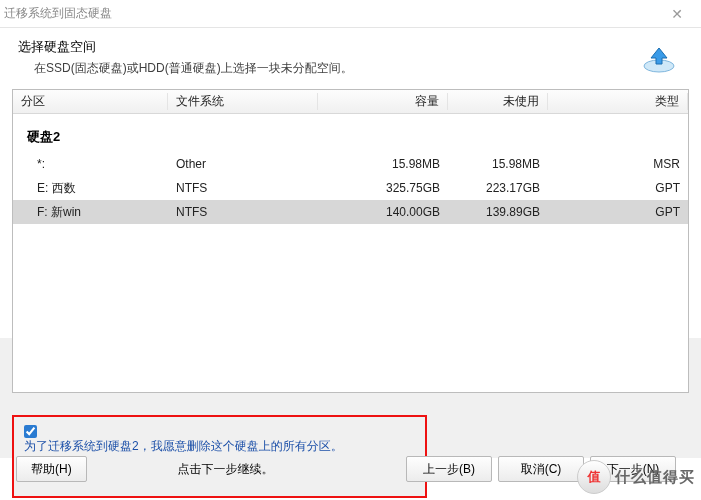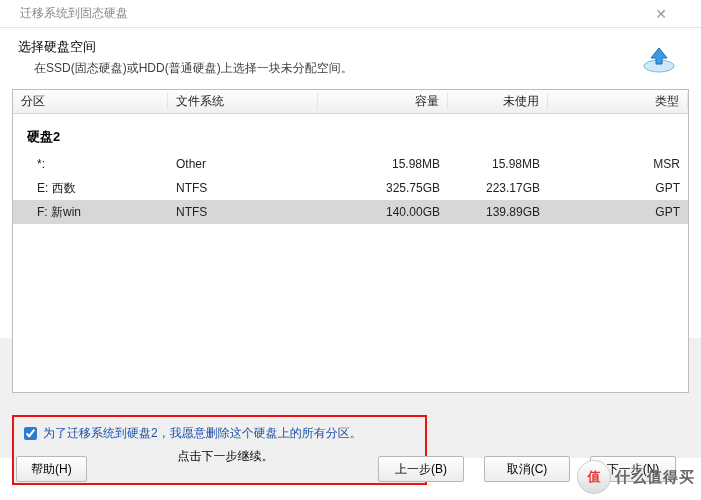--- a/index.html
+++ b/index.html
@@ -1,17 +1,17 @@
 <!DOCTYPE html>
 <html><head>
 <meta charset="utf-8">
 <style>
 * { box-sizing: border-box; margin: 0; padding: 0; }
 body { font-family: "Microsoft YaHei", SimSun, Arial, sans-serif; font-size: 12px; background: #fff; width: 701px; height: 500px; overflow: hidden; position: relative; }
-.titlebar { height: 28px; background: #fff; border-bottom: 1px solid #e5e5e5; display: flex; align-items: center; padding: 0 20px; color: #888; font-size: 12px; }
+.titlebar { height: 28px; background: #fff; border-bottom: 1px solid #e5e5e5; display: flex; align-items: center; padding: 0 4px; color: #888; font-size: 12px; }
 .titlebar .title { flex: 1; }
 .titlebar .close { width: 40px; text-align: center; color: #999; font-size: 14px; cursor: pointer; }
 .header { padding: 10px 18px 12px 18px; position: relative; }
 .header .heading { font-weight: normal; font-size: 13px; color: #000; margin-bottom: 4px; }
 .header .subheading { color: #404040; font-size: 12px; padding-left: 16px; }
 .header .icon { position: absolute; right: 24px; top: 16px; width: 36px; height: 30px; }
 .panel { margin: 0 12px; border: 1px solid #bdbdbd; height: 304px; background: #fff; overflow: hidden; }
 .thead { display: flex; background: linear-gradient(#fdfdfd,#f0f0f0); border-bottom: 1px solid #d8d8d8; height: 24px; align-items: center; font-size: 12px; color: #222; }
 .thead .colh { padding: 0 8px; border-right: 1px solid #e4e4e4; }
 .tbody { padding: 6px 0 0 0; }
@@ -19,27 +19,27 @@
 .row { display: flex; height: 24px; align-items: center; font-size: 12px; color: #222; padding: 0 0; }
 .row.sel { background: #d7d7d7; }
 .row .cell { padding: 0 8px; }
 .c0 { width: 155px; }
 .c1 { width: 150px; }
 .c2 { width: 130px; text-align: right; padding-right: 20px; }
 .c3 { width: 100px; text-align: right; }
 .c4 { flex: 1; text-align: right; padding-right: 18px; }
 .row .c0 { padding-left: 24px; }
 .confirmwrap { margin: 22px 12px 0 12px; border: 2px solid #e11; padding: 8px 10px 18px 10px; width: 415px; background: #f0f0f0; }
-.confirmwrap .line1 { display: flex; align-items: center; margin-bottom: 6px; }
+.confirmwrap .line1 { display: flex; align-items: flex-start; margin-bottom: 6px; flex-direction: column; }
 .confirmwrap input[type=checkbox] { margin-right: 6px; accent-color: #2a7bd1; }
 .confirmwrap .line1 span { color: #1b4fa8; }
 .confirmwrap .line2 { color: #000000; margin-left: 12px; text-align: center; }
 .greybg { position: absolute; left: 0; right: 0; top: 338px; height: 120px; background: #f0f0f0; z-index: -1; }
 .footer { position: absolute; left: 0; right: 9px; bottom: 10px; padding: 8px 16px; display: flex; align-items: flex-end; }
-.footer .btn { height: 26px; border: 1px solid #b8b8b8; background: linear-gradient(#fefefe,#ececec); padding: 0 14px; font-size: 12px; border-radius: 2px; cursor: pointer; font-family: inherit; margin-left: 20px; min-width: 86px; }
+.footer .btn { height: 26px; border: 1px solid #b8b8b8; background: linear-gradient(#fefefe,#ececec); padding: 0 14px; font-size: 12px; border-radius: 2px; cursor: pointer; font-family: inherit; margin-left: 6px; min-width: 86px; }
 .footer .btn.help { margin-left: 0; min-width: 70px; }
 .footer .spacer { flex: 1; }
 .watermark { position: absolute; right: 6px; bottom: 6px; display: flex; align-items: center; color: #888; }
 .watermark .circle { width: 34px; height: 34px; border-radius: 50%; background: linear-gradient(#fff,#ddd); border: 1px solid #ccc; display: flex; align-items: center; justify-content: center; font-size: 13px; color: #e33; font-weight: bold; margin-right: 4px; }
 .watermark .txt { font-size: 15px; font-weight: bold; color: #666; letter-spacing: 1px; }
 </style>
 </head>
 <body>
 
 <div class="titlebar">

